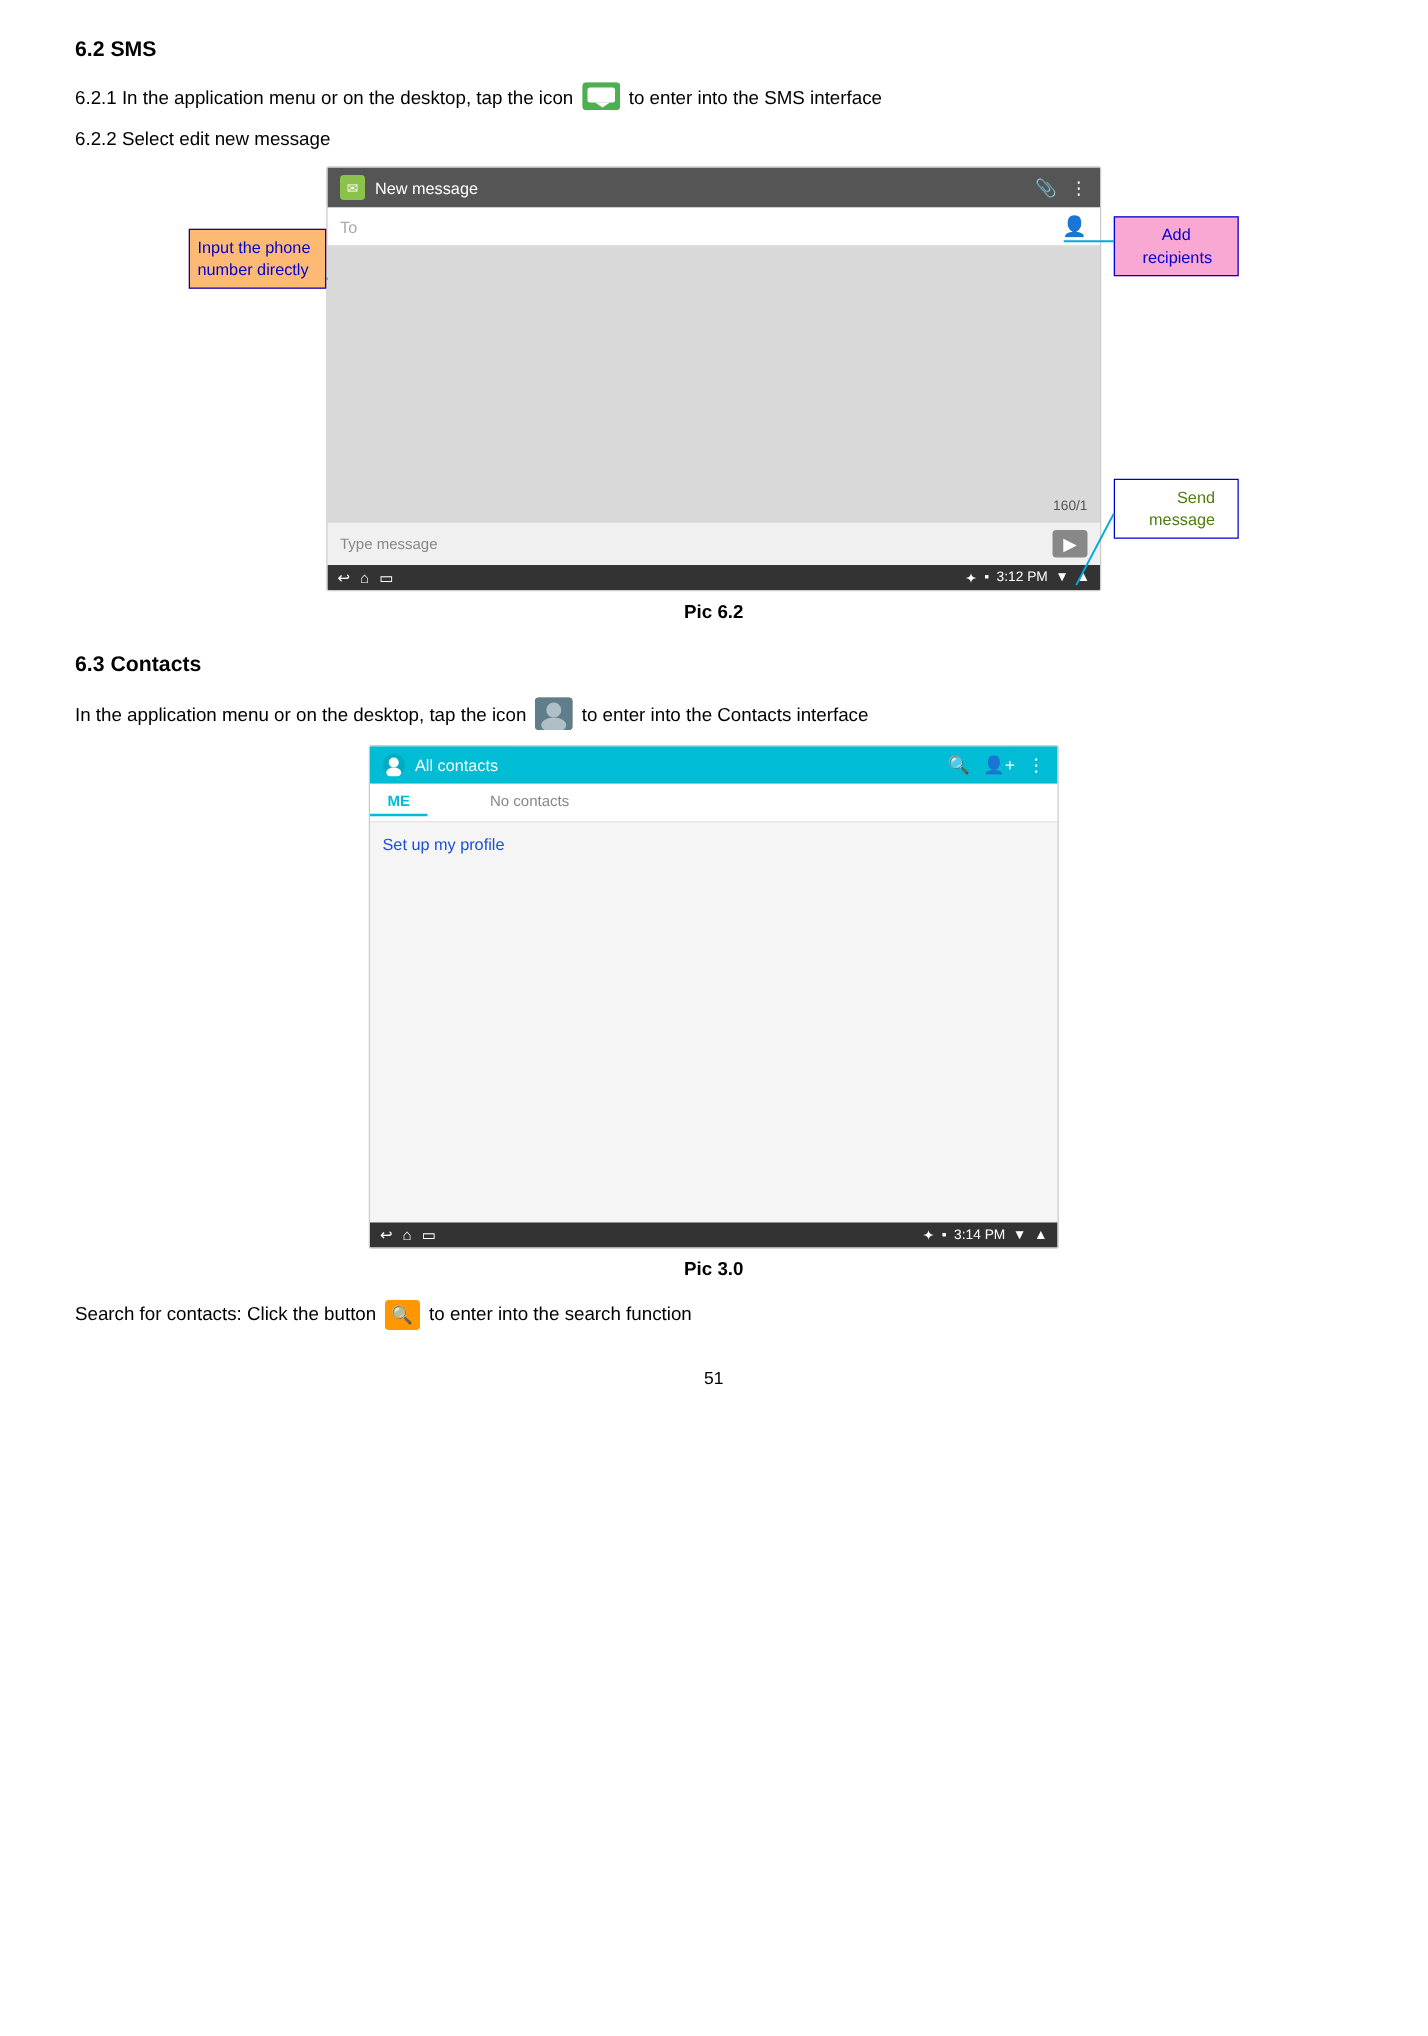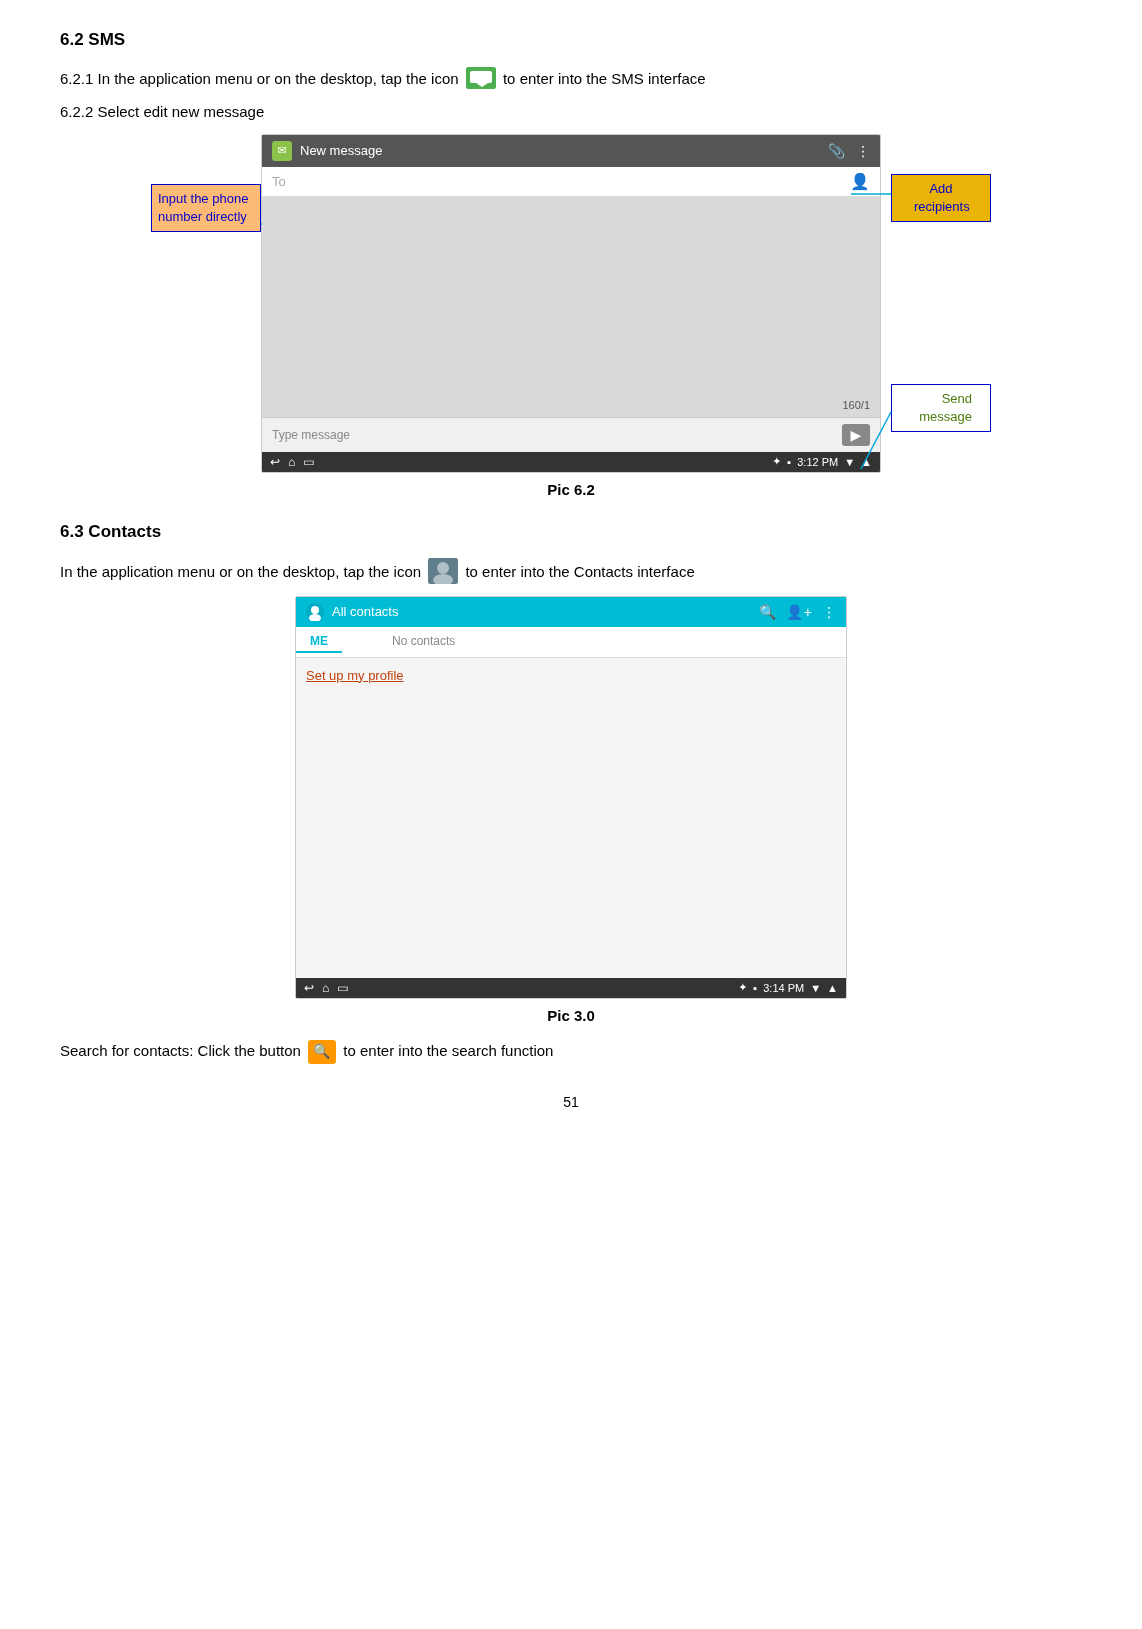--- a/index.html
+++ b/index.html
@@ -150,23 +150,22 @@
       color: #888;
     }
     .contacts-body {
       background: #f5f5f5;
       height: 320px;
       padding: 10px;
       font-size: 13px;
       color: #555;
     }
     .profile-label {
-      color: #c2410c;
-      font-size: 13px;
-      text-decoration: underline;
+      color: #1d4ed8;
+      font-size: 13px;
     }
 
     .page-num {
       text-align: center;
       margin-top: 30px;
       font-size: 14px;
     }
 
     .inline-icon {
       display: inline-block;
@@ -221,21 +220,21 @@
     }
     .annot-right-top {
       position: absolute;
       right: 0;
       top: 40px;
       width: 100px;
       border: 1.5px solid #00c;
       padding: 5px 22px;
       font-size: 13px;
       color: #00c;
-      background: #eab308;
+      background: #f9a8d4;
       line-height: 1.4;
       text-align: center;
     }
     .annot-right-bottom {
       position: absolute;
       right: 0;
       top: 250px;
       width: 100px;
       border: 1.5px solid #00c;
       padding: 5px 18px;

